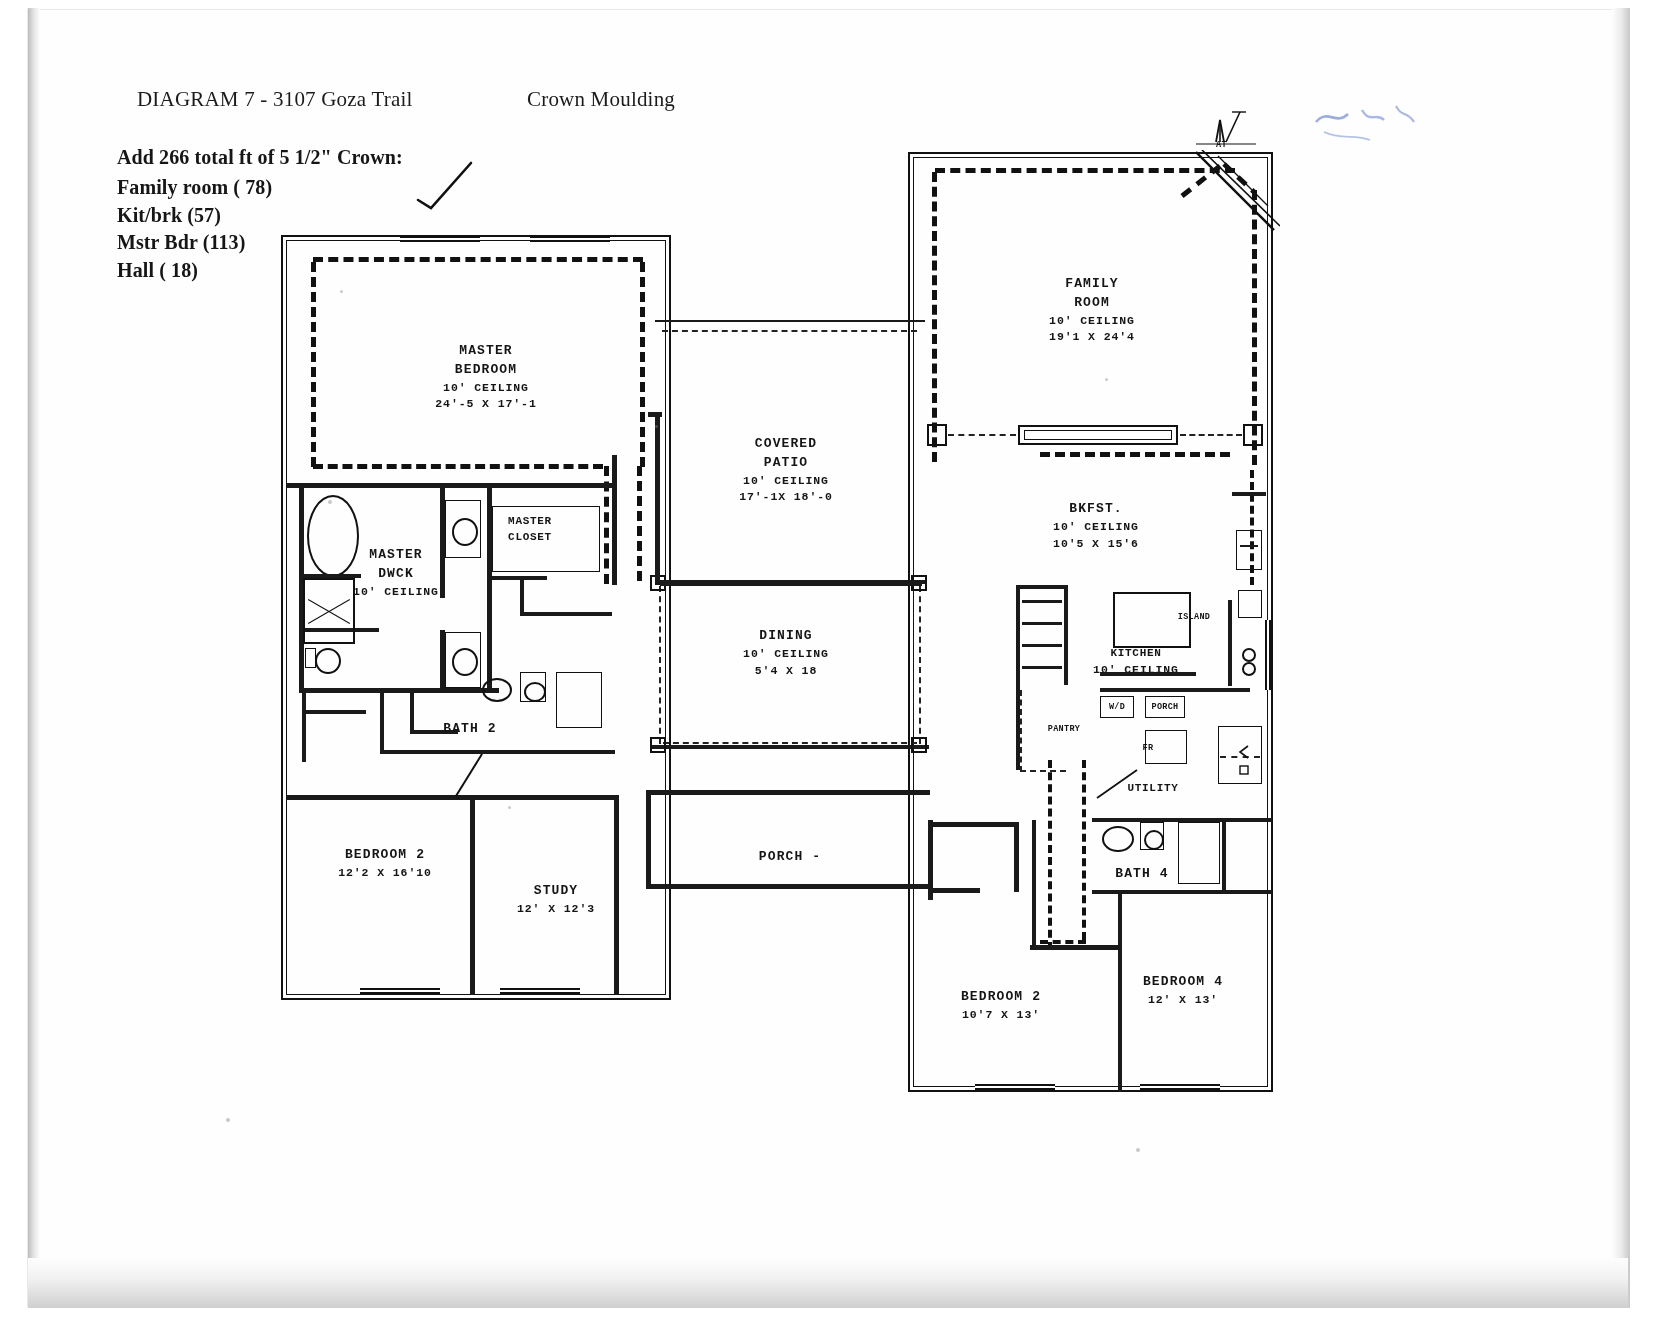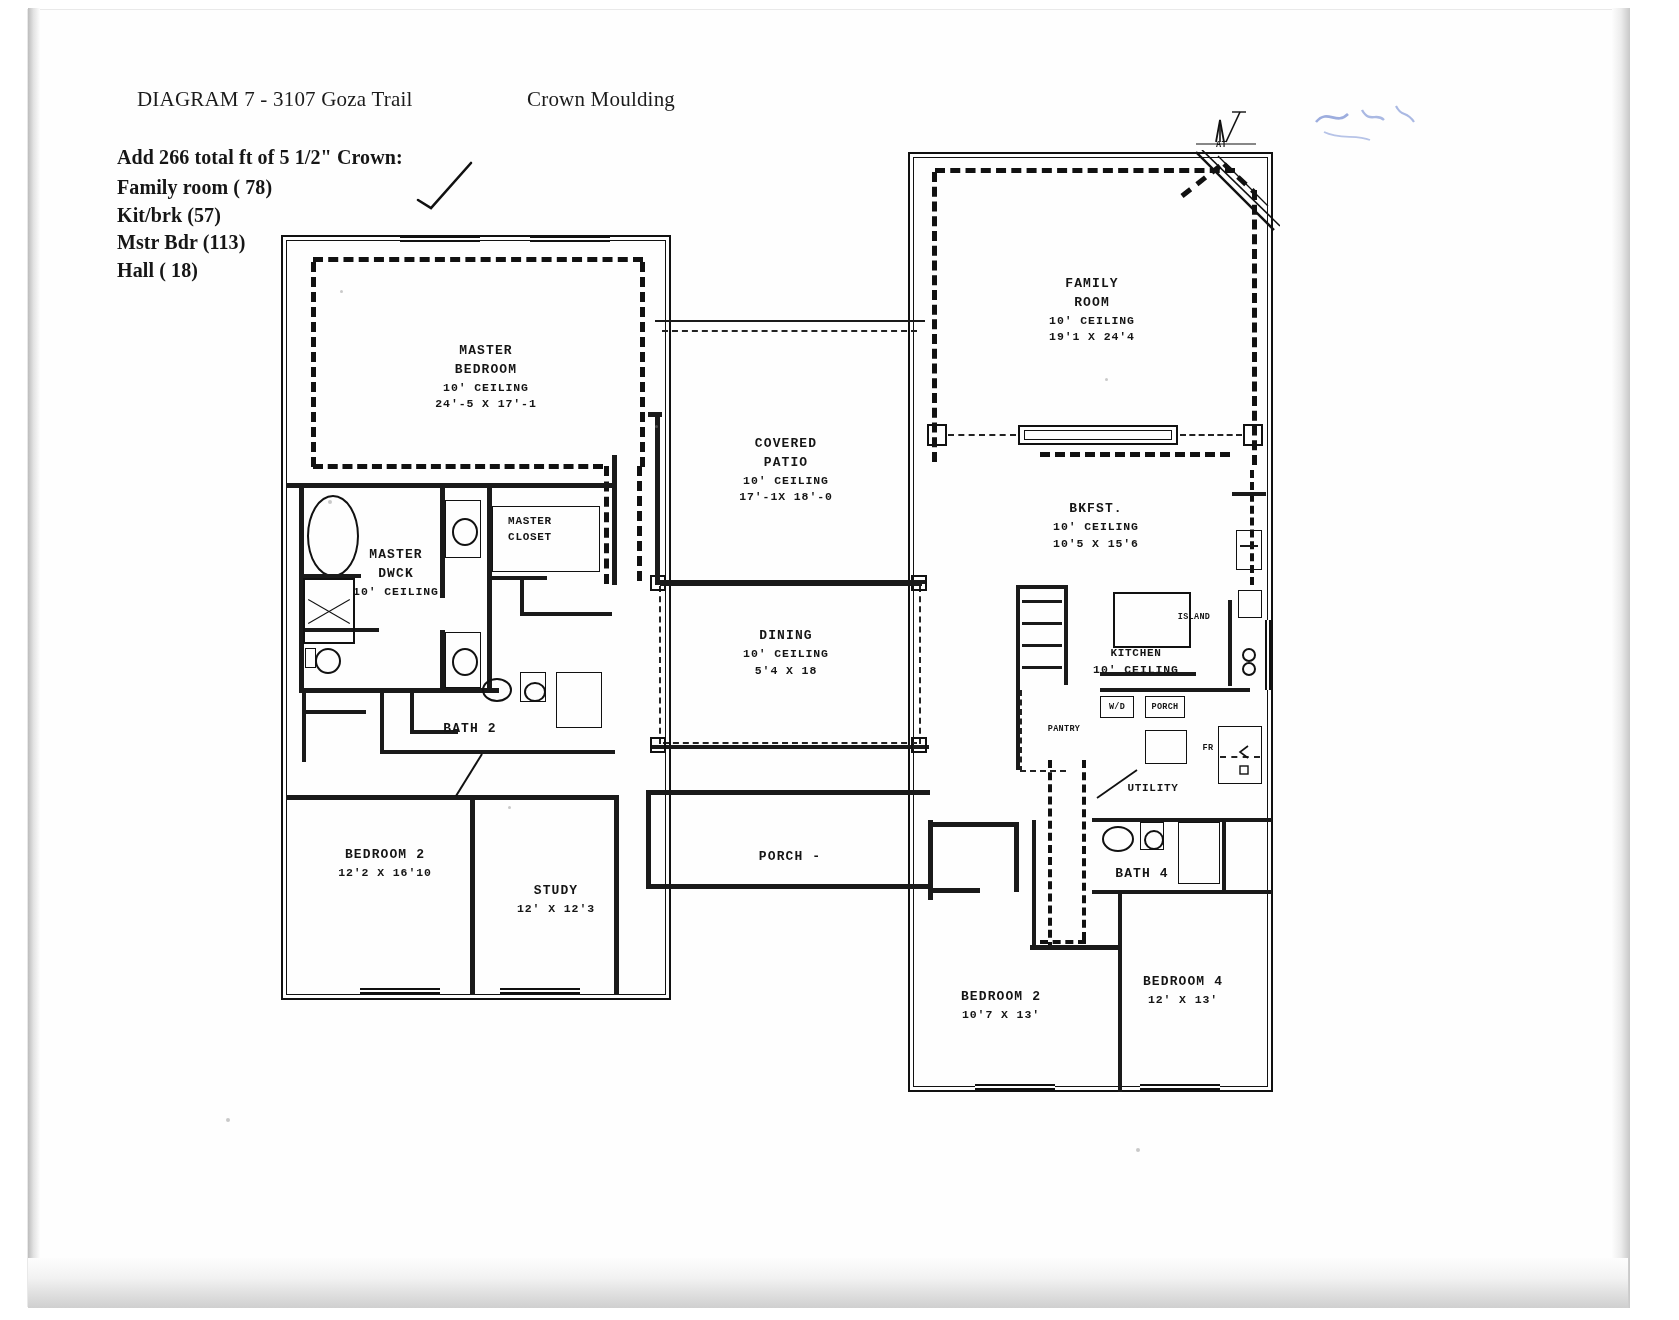--- a/index.html
+++ b/index.html
@@ -237,21 +237,21 @@
   <div class="oval" style="left:1242px;top:662px;width:10px;height:10px;"></div>
   <div class="thin" style="left:1228px;top:600px;width:4px;height:86px;"></div>
   <div class="thin" style="left:1100px;top:688px;width:150px;height:4px;"></div>
   <div class="thin" style="left:1100px;top:672px;width:96px;height:4px;"></div>
 
   <div class="rect1" style="left:1100px;top:696px;width:34px;height:22px;"></div>
   <div class="rlbl xs" style="left:1117px;top:701px;">W/D</div>
   <div class="rect1" style="left:1145px;top:696px;width:40px;height:22px;"></div>
   <div class="rlbl xs" style="left:1165px;top:701px;">PORCH</div>
   <div class="rect1" style="left:1145px;top:730px;width:42px;height:34px;"></div>
-  <div class="rlbl xs" style="left:1208px;top:742px;">FR</div>
+  <div class="rlbl xs" style="left:1148px;top:742px;">FR</div>
 
   <div class="rect1" style="left:1218px;top:726px;width:44px;height:58px;"></div>
   <div class="dash-thin-h" style="left:1220px;top:756px;width:40px;"></div>
   <svg class="ink" style="left:1236px;top:742px;" width="20" height="34">
     <path d="M12,4 L4,10 L12,16" stroke="#111" stroke-width="1.6" fill="none"></path>
     <rect x="4" y="24" width="8" height="8" stroke="#111" stroke-width="1.4" fill="none"></rect>
   </svg>
 
   <svg class="ink" style="left:1095px;top:768px;" width="46" height="34">
     <path d="M42,2 L2,30" stroke="#111" stroke-width="1.8" fill="none"></path>

